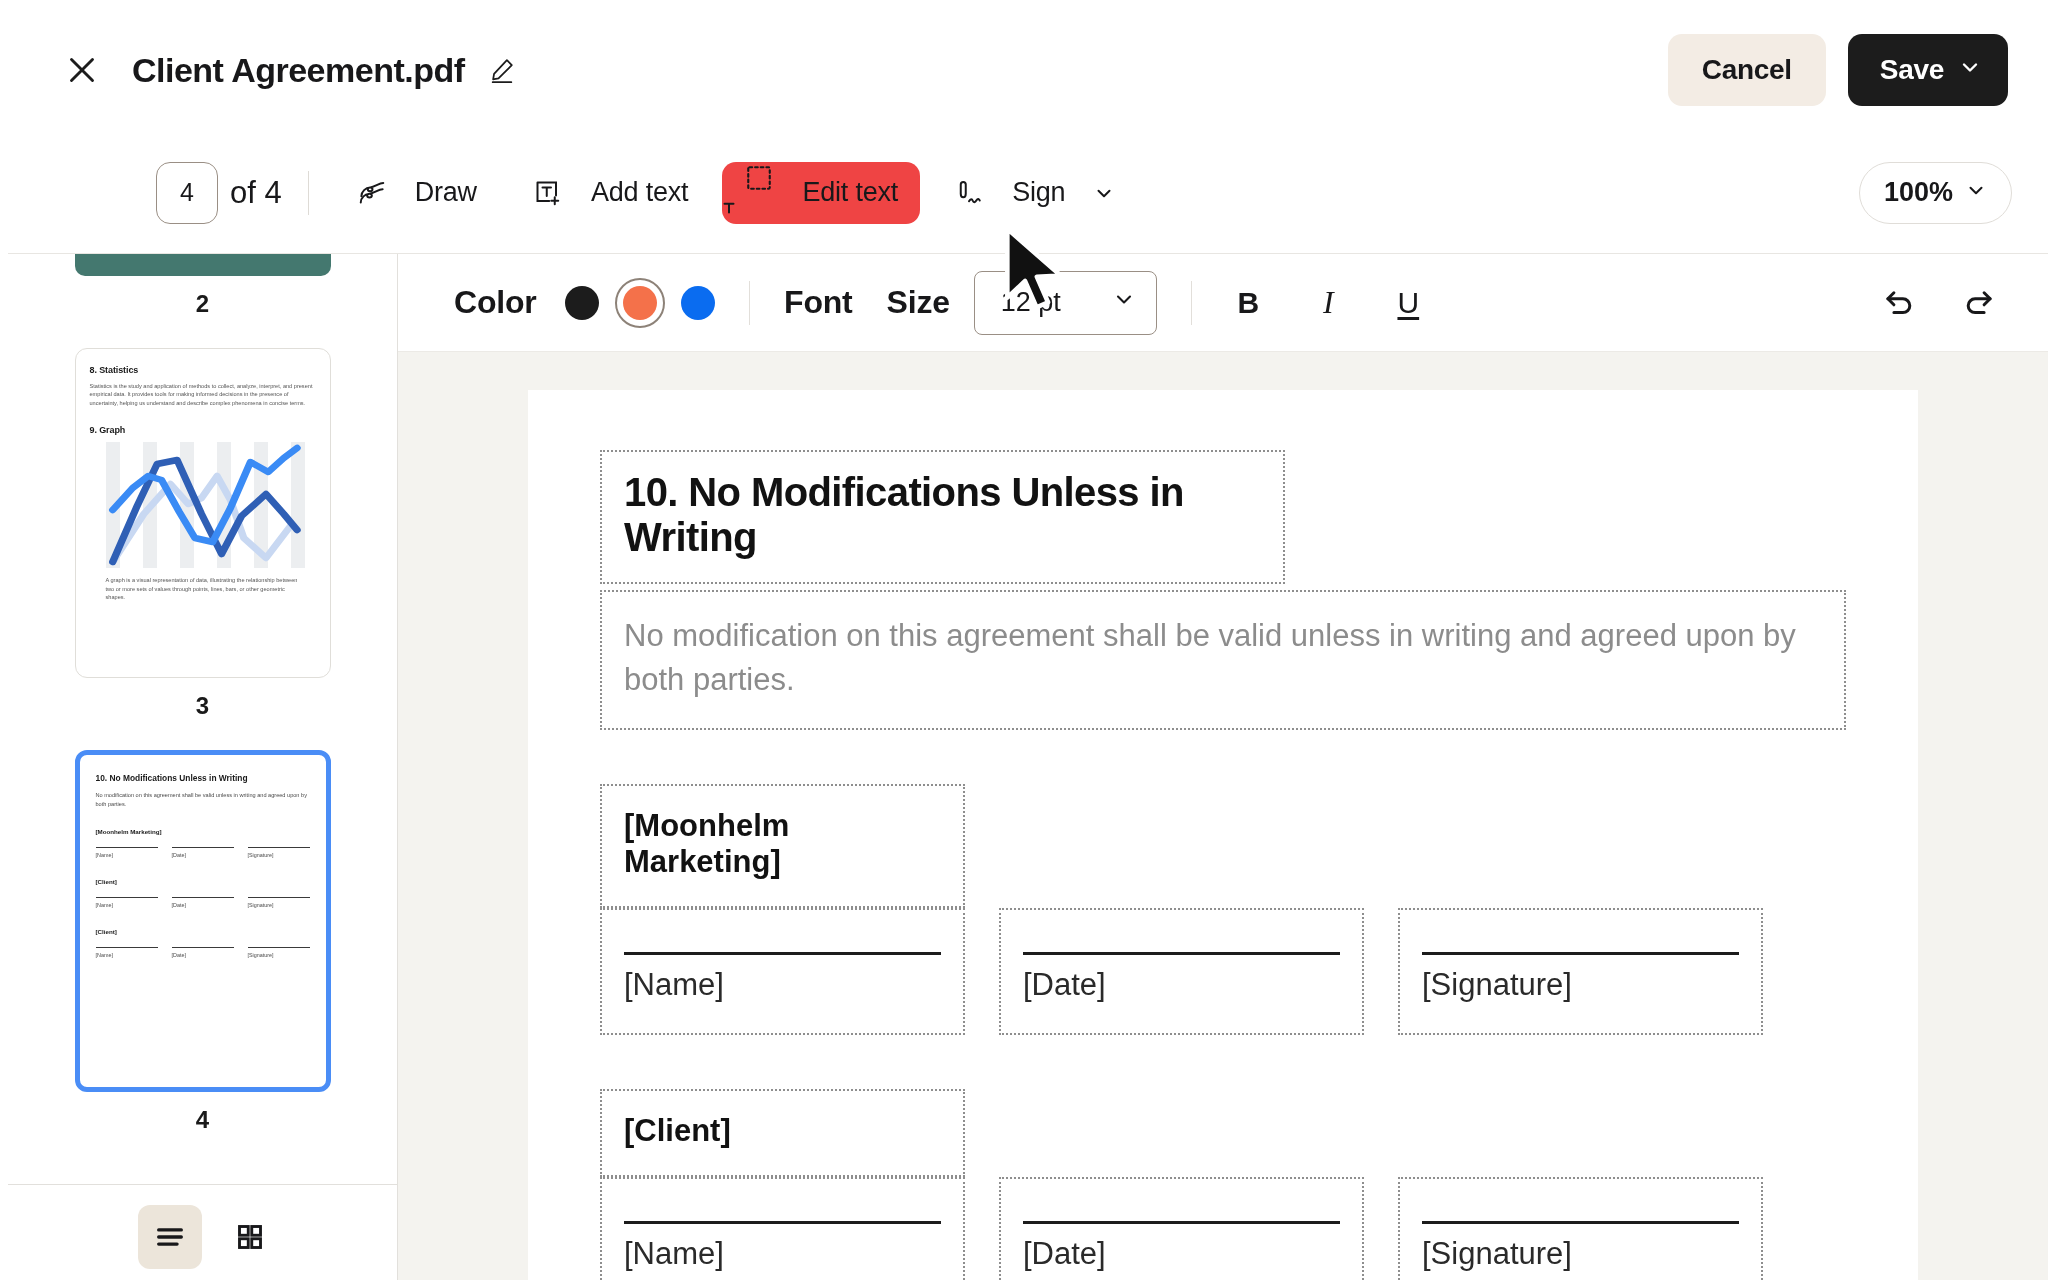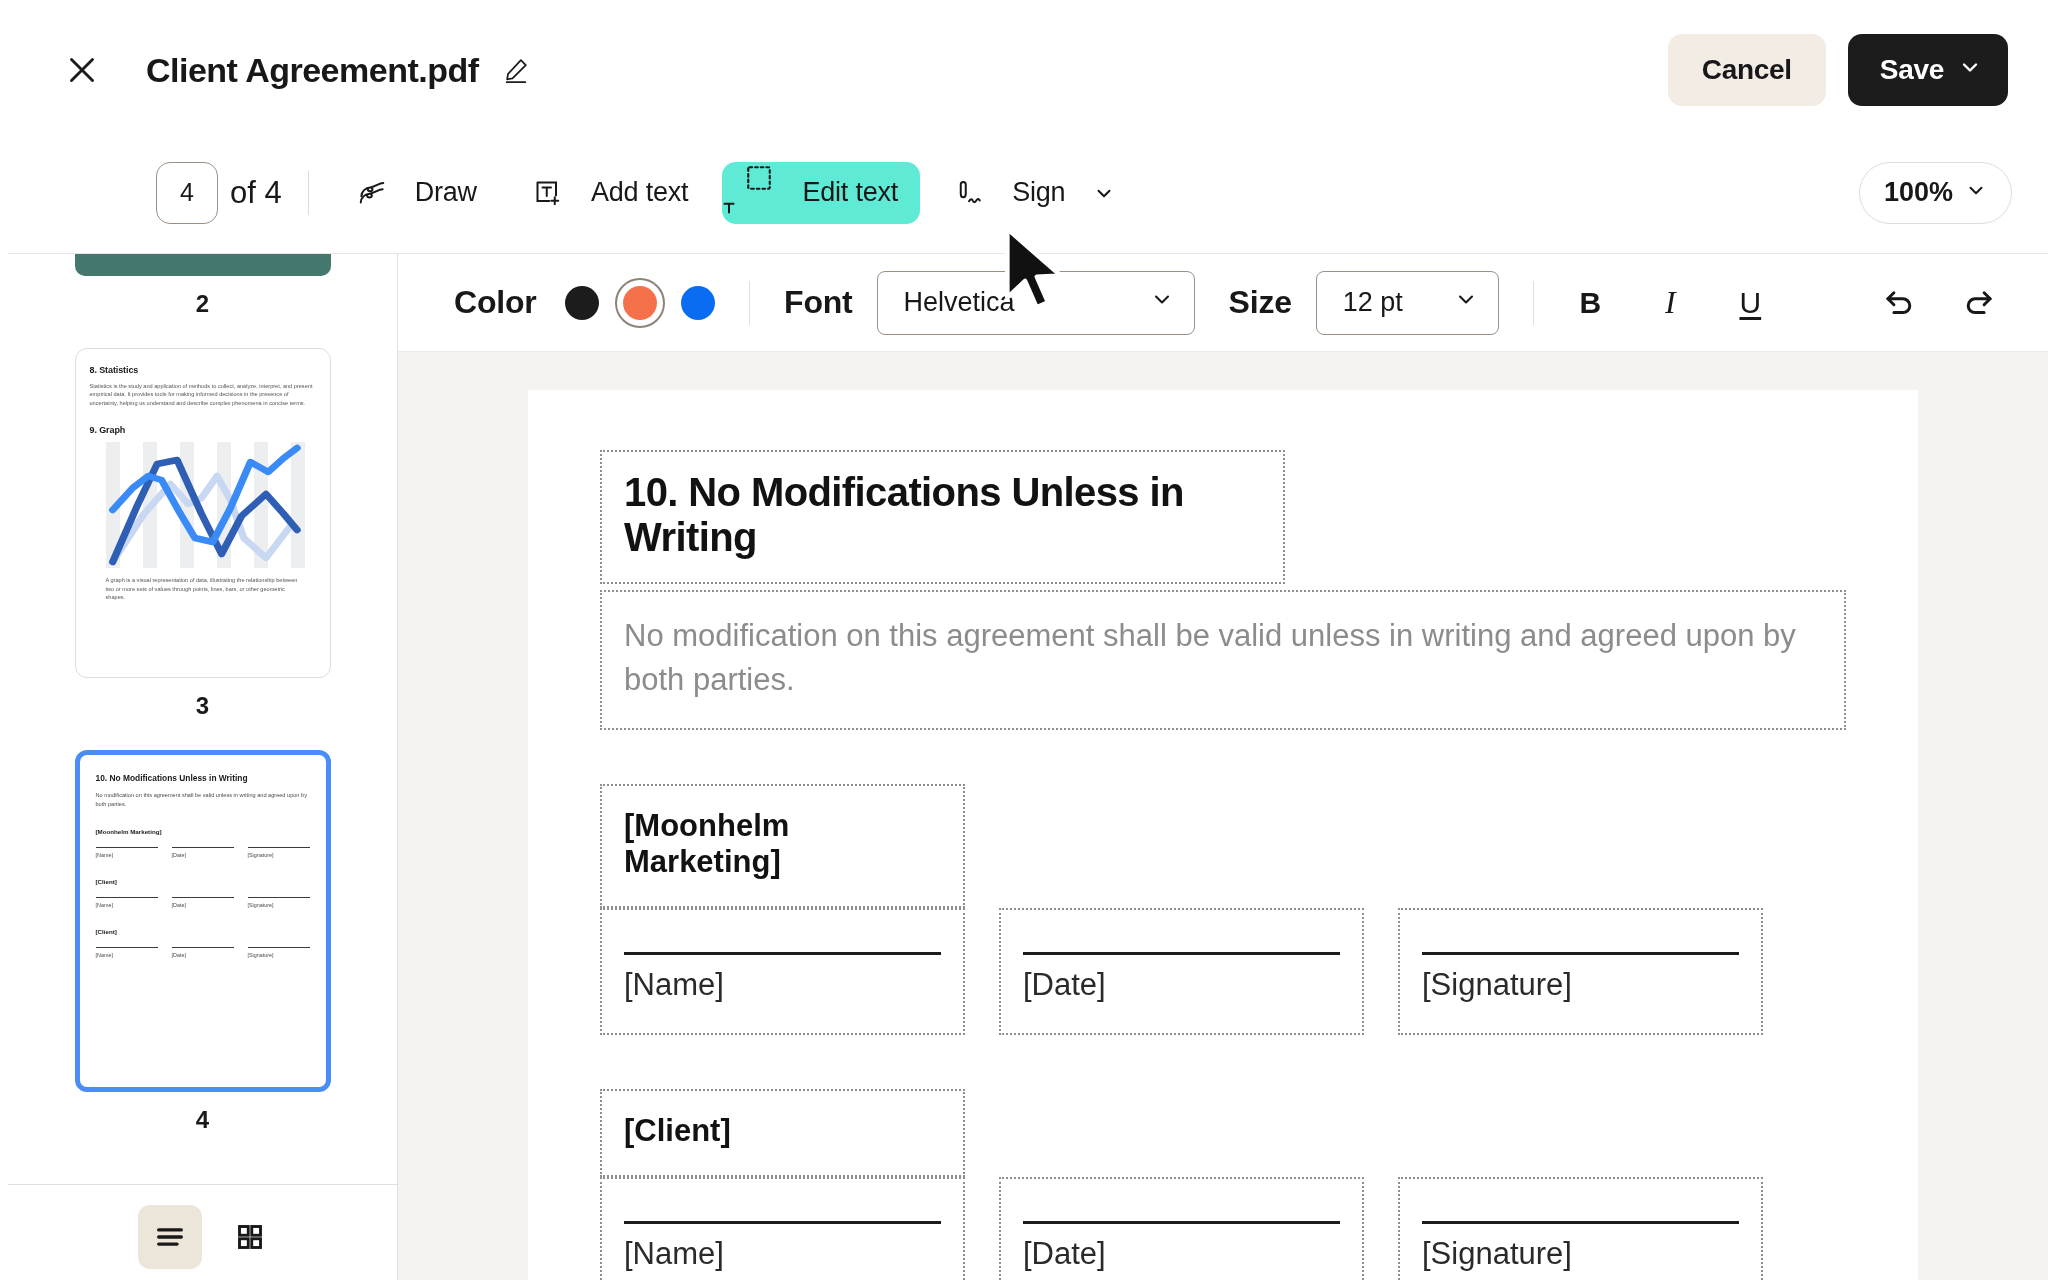--- a/index.html
+++ b/index.html
@@ -28,21 +28,21 @@
     align-items: center;
     padding: 0 40px 0 48px;
   }
   .close-btn {
     width: 52px; height: 52px;
     display: flex; align-items: center; justify-content: center;
     cursor: pointer;
     flex: 0 0 auto;
   }
   .doc-title {
-    margin-left: 38px;
+    margin-left: 24px;
     font-size: 34px;
     font-weight: 700;
     color: #18181a;
     letter-spacing: -0.5px;
     white-space: nowrap;
   }
   .rename-btn {
     margin-left: 20px;
     width: 34px; height: 34px;
     display: flex; align-items: center; justify-content: center;
@@ -112,21 +112,21 @@
     display: flex; align-items: center; gap: 28px;
     height: 62px;
     padding: 0 22px;
     border-radius: 14px;
     font-size: 27px;
     color: #18181a;
     letter-spacing: -0.2px;
     cursor: pointer;
     white-space: nowrap;
   }
-  .tool.active { background: #5eead4; }
+  .tool.active { background: #ef4444; }
   .tool + .tool { margin-left: 12px; }
   .tool svg { display: block; flex: 0 0 auto; }
   .zoom-pill {
     margin-left: auto;
     display: flex; align-items: center; gap: 12px;
     height: 62px; padding: 0 24px;
     border: 1.5px solid #e0ddd8;
     border-radius: 32px;
     font-size: 27px; font-weight: 700; color: #18181a;
     background: #fff;
@@ -550,28 +550,20 @@
 
       <div class="format-bar">
         <div class="fb-label">Color</div>
         <div class="swatches">
           <div class="swatch" style="background:#1c1c1c"></div>
           <div class="swatch selected" style="background:#f4714a"></div>
           <div class="swatch" style="background:#0a6cf0"></div>
         </div>
         <div class="fb-sep"></div>
         <div class="fb-label">Font</div>
-        <div class="select-box select-font">
-          <span>Helvetica</span>
-          <span>
-            <svg width="24" height="24" viewBox="0 0 24 24" fill="none" stroke="#18181a" stroke-width="2.1" stroke-linecap="round" stroke-linejoin="round">
-                <path d="M6 9.5 L12 15.5 L18 9.5"></path>
-              </svg>
-          </span>
-        </div>
         <div class="fb-label" style="margin-left:34px">Size</div>
         <div class="select-box select-size">
           <span>12 pt</span>
           <span>
             <svg width="24" height="24" viewBox="0 0 24 24" fill="none" stroke="#18181a" stroke-width="2.1" stroke-linecap="round" stroke-linejoin="round">
                 <path d="M6 9.5 L12 15.5 L18 9.5"></path>
               </svg>
           </span>
         </div>
         <div class="fb-sep" style="margin:0 28px 0 34px"></div>

